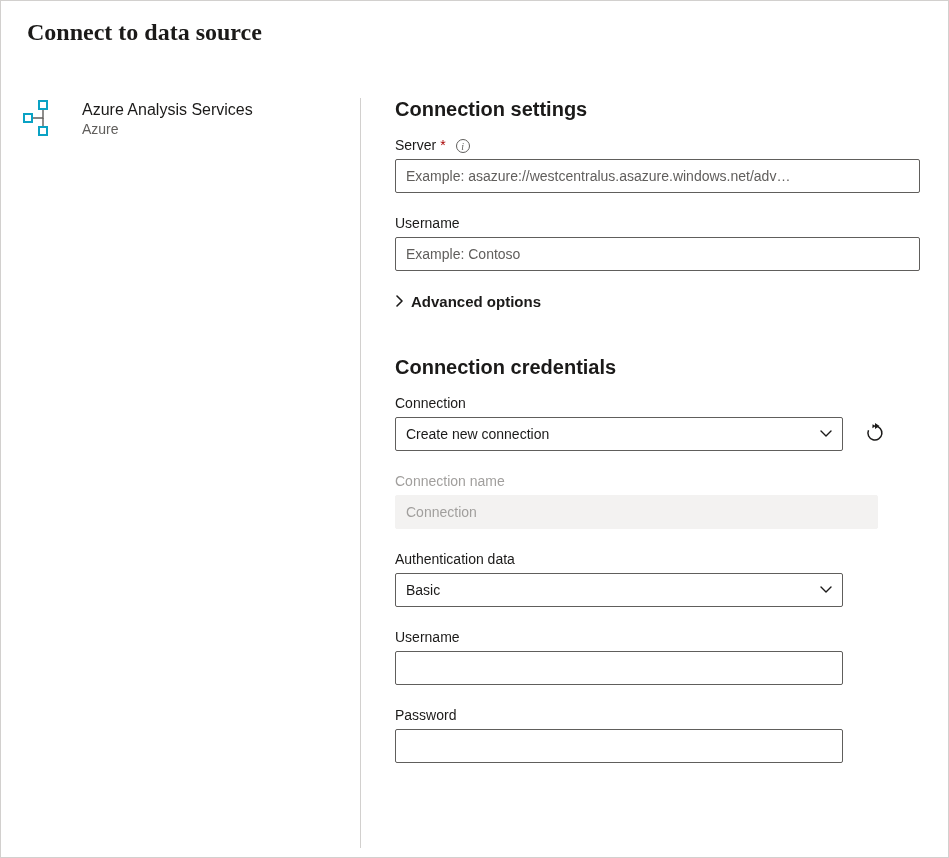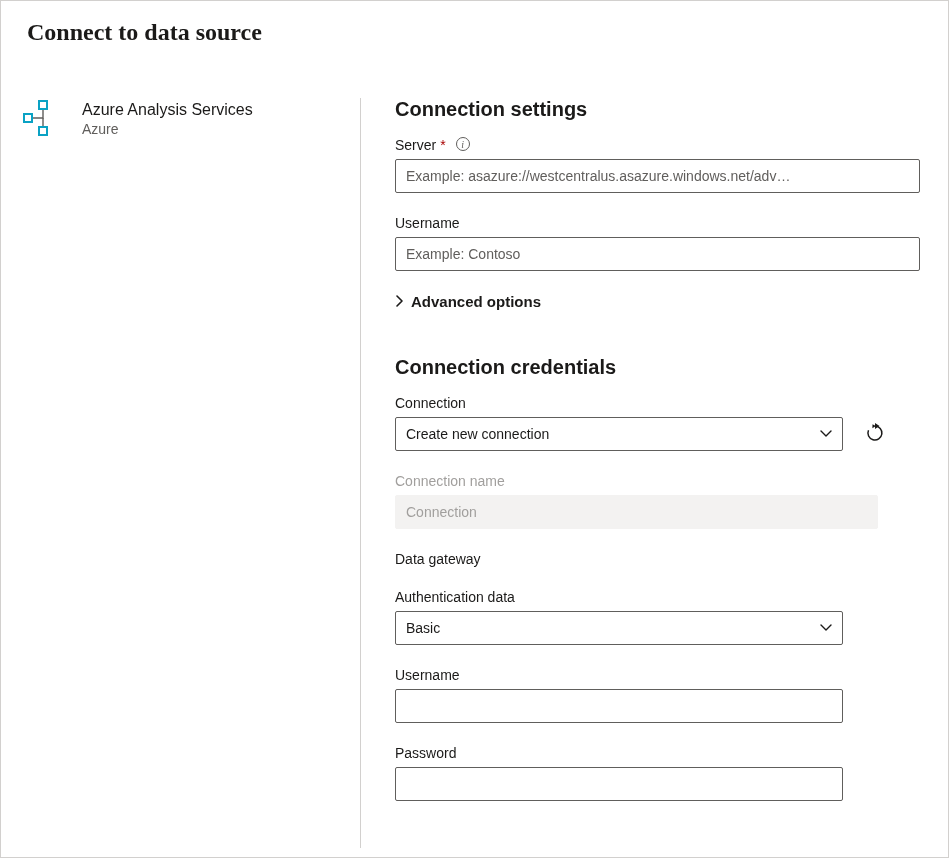--- a/index.html
+++ b/index.html
@@ -66,21 +66,21 @@
     }
     .section-credentials {
       margin-top: 46px;
     }
     .field-label {
       font-size: 14px;
       color: #1b1a19;
       font-weight: 400;
       margin-bottom: 6px;
       display: flex;
-      align-items: flex-start;
+      align-items: flex-end;
       gap: 4px;
     }
     .field-label.disabled {
       color: #a19f9d;
     }
     .req {
       color: #a80000;
     }
     .info-icon {
       width: 14px;
@@ -253,21 +253,20 @@
           </button>
         </div>
       </div>
 
       <div class="field-block">
         <div class="field-label disabled">Connection name</div>
         <input class="text-input disabled" type="text" disabled="" style="width: 483px;" placeholder="Connection">
       </div>
 
       <div class="field-block">
-        <div class="field-label">Data gateway</div>
       </div>
 
       <div class="field-block">
         <div class="field-label">Authentication data</div>
         <div class="select-wrap">
           <button class="select-input">
             <span>Basic</span>
           </button>
           <span class="select-caret">
             <svg width="14" height="10" viewBox="0 0 14 10">

